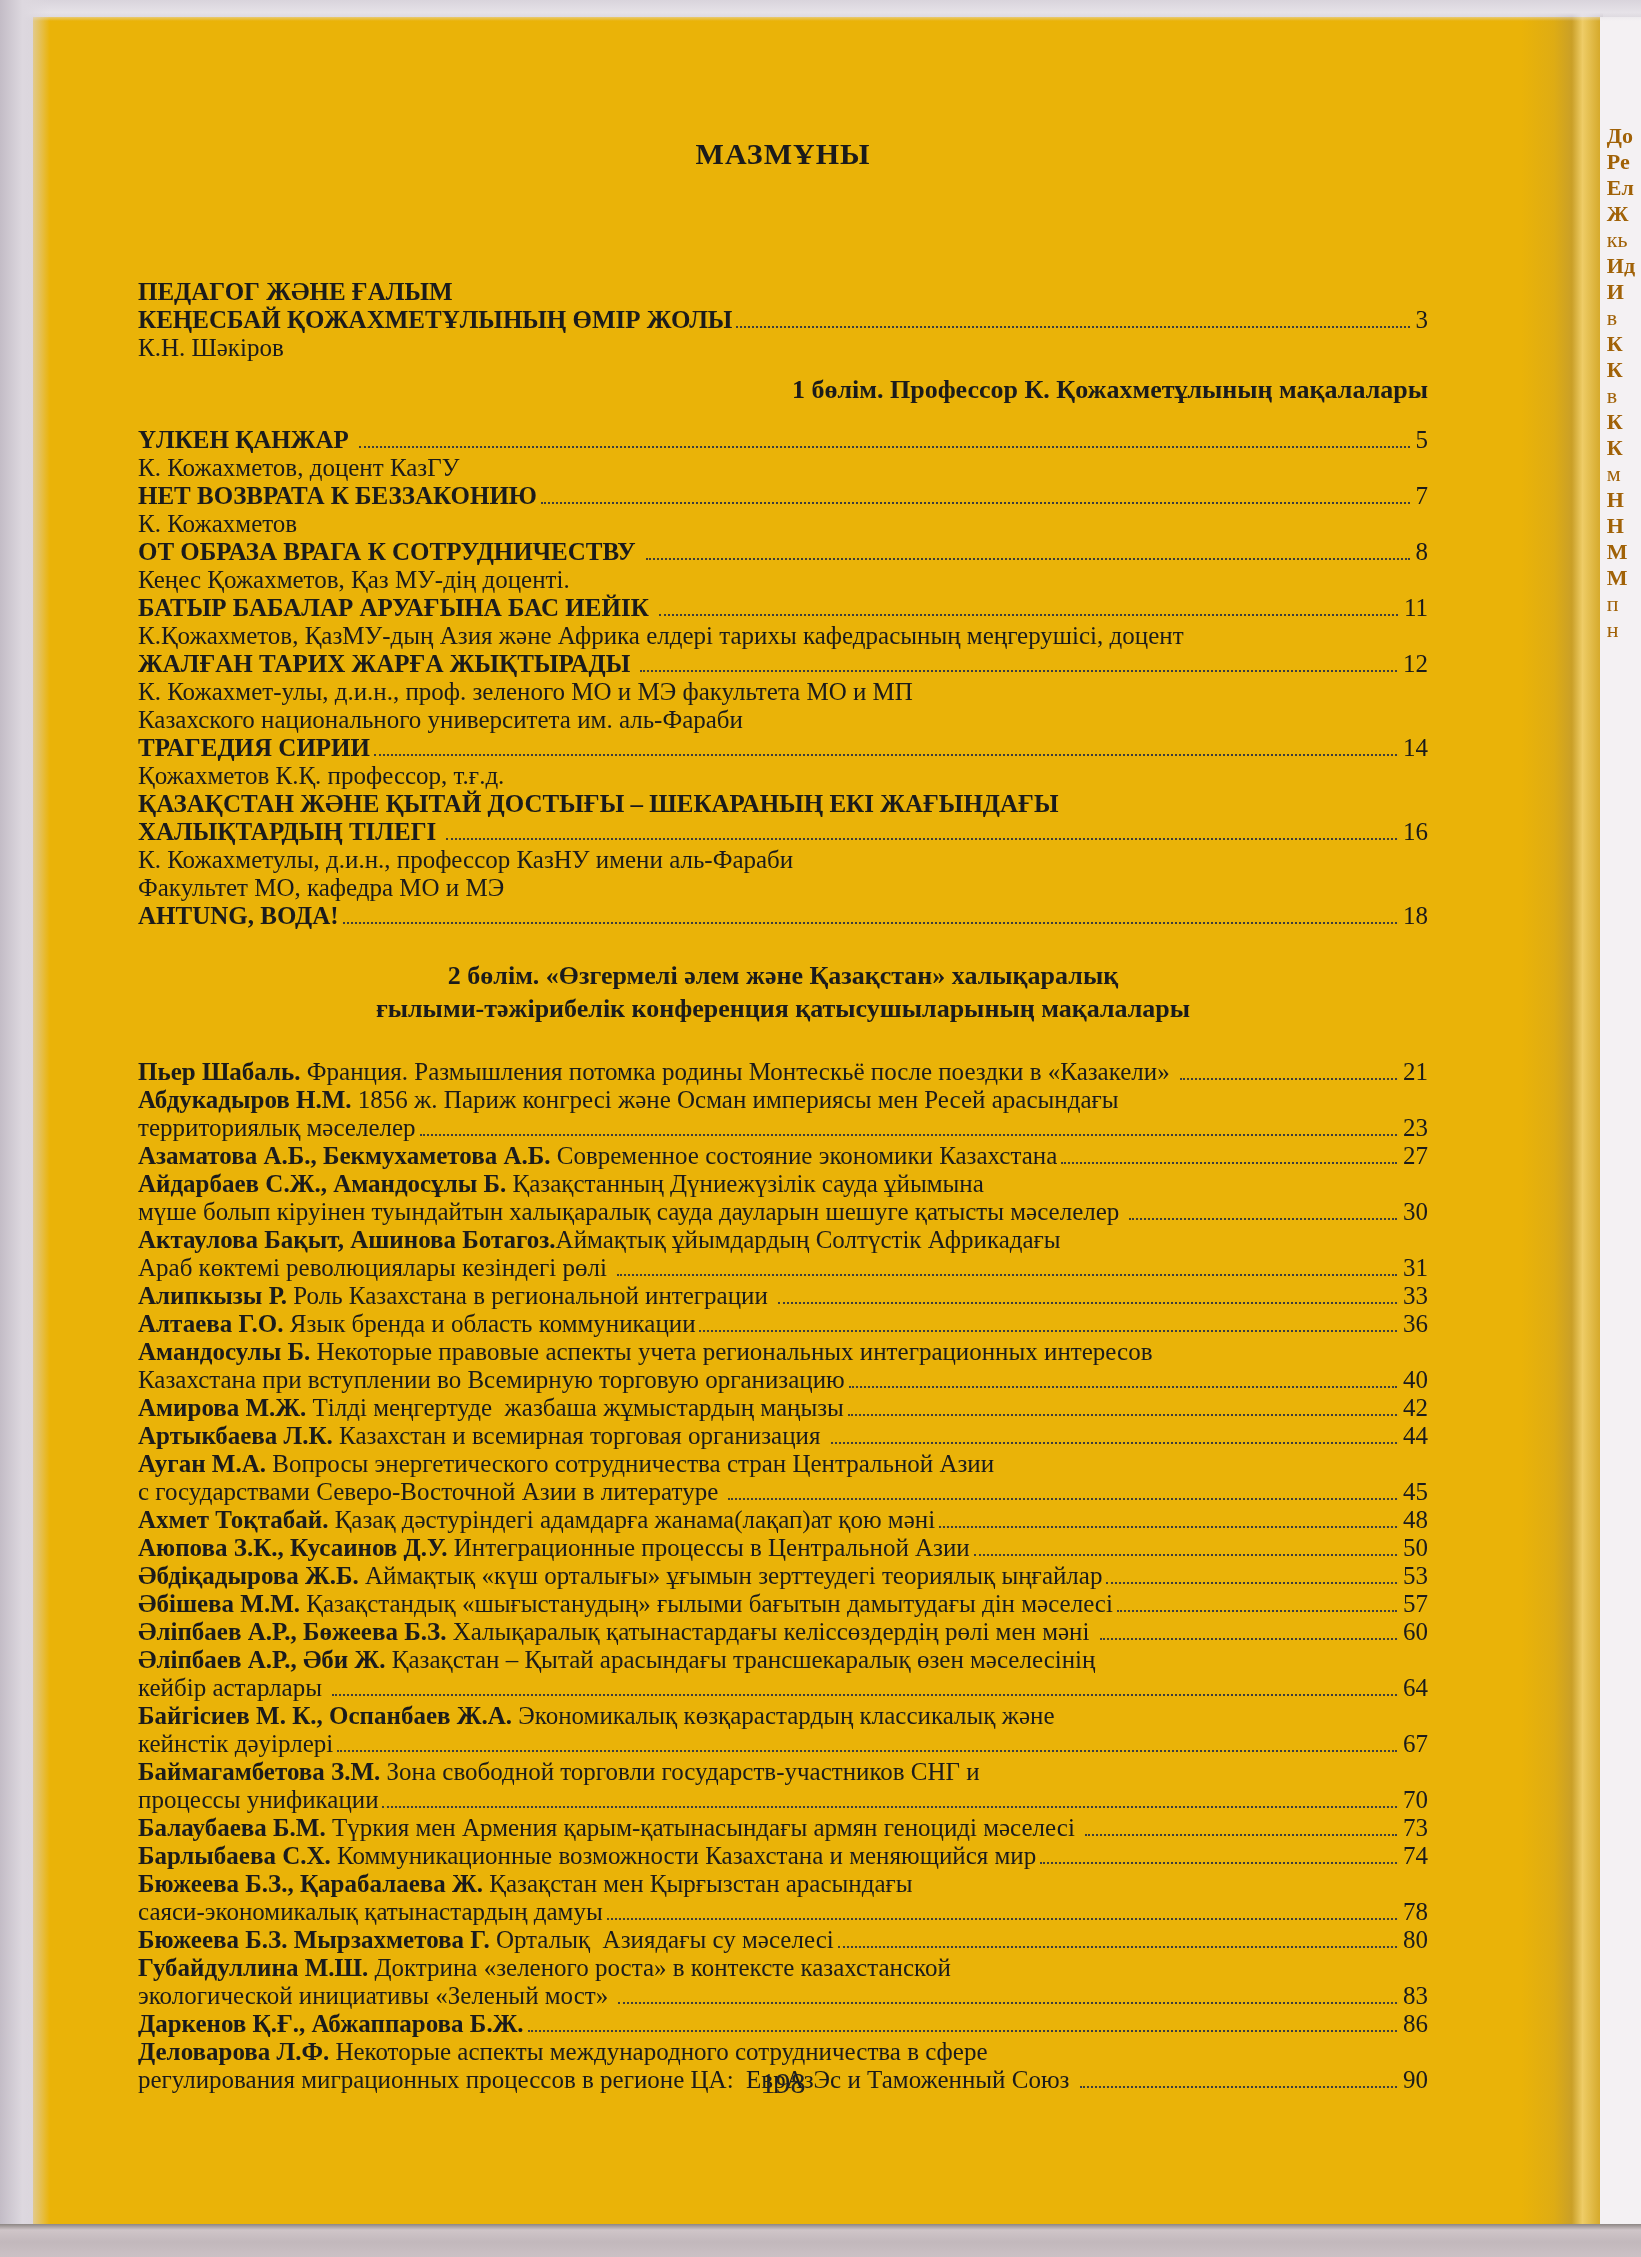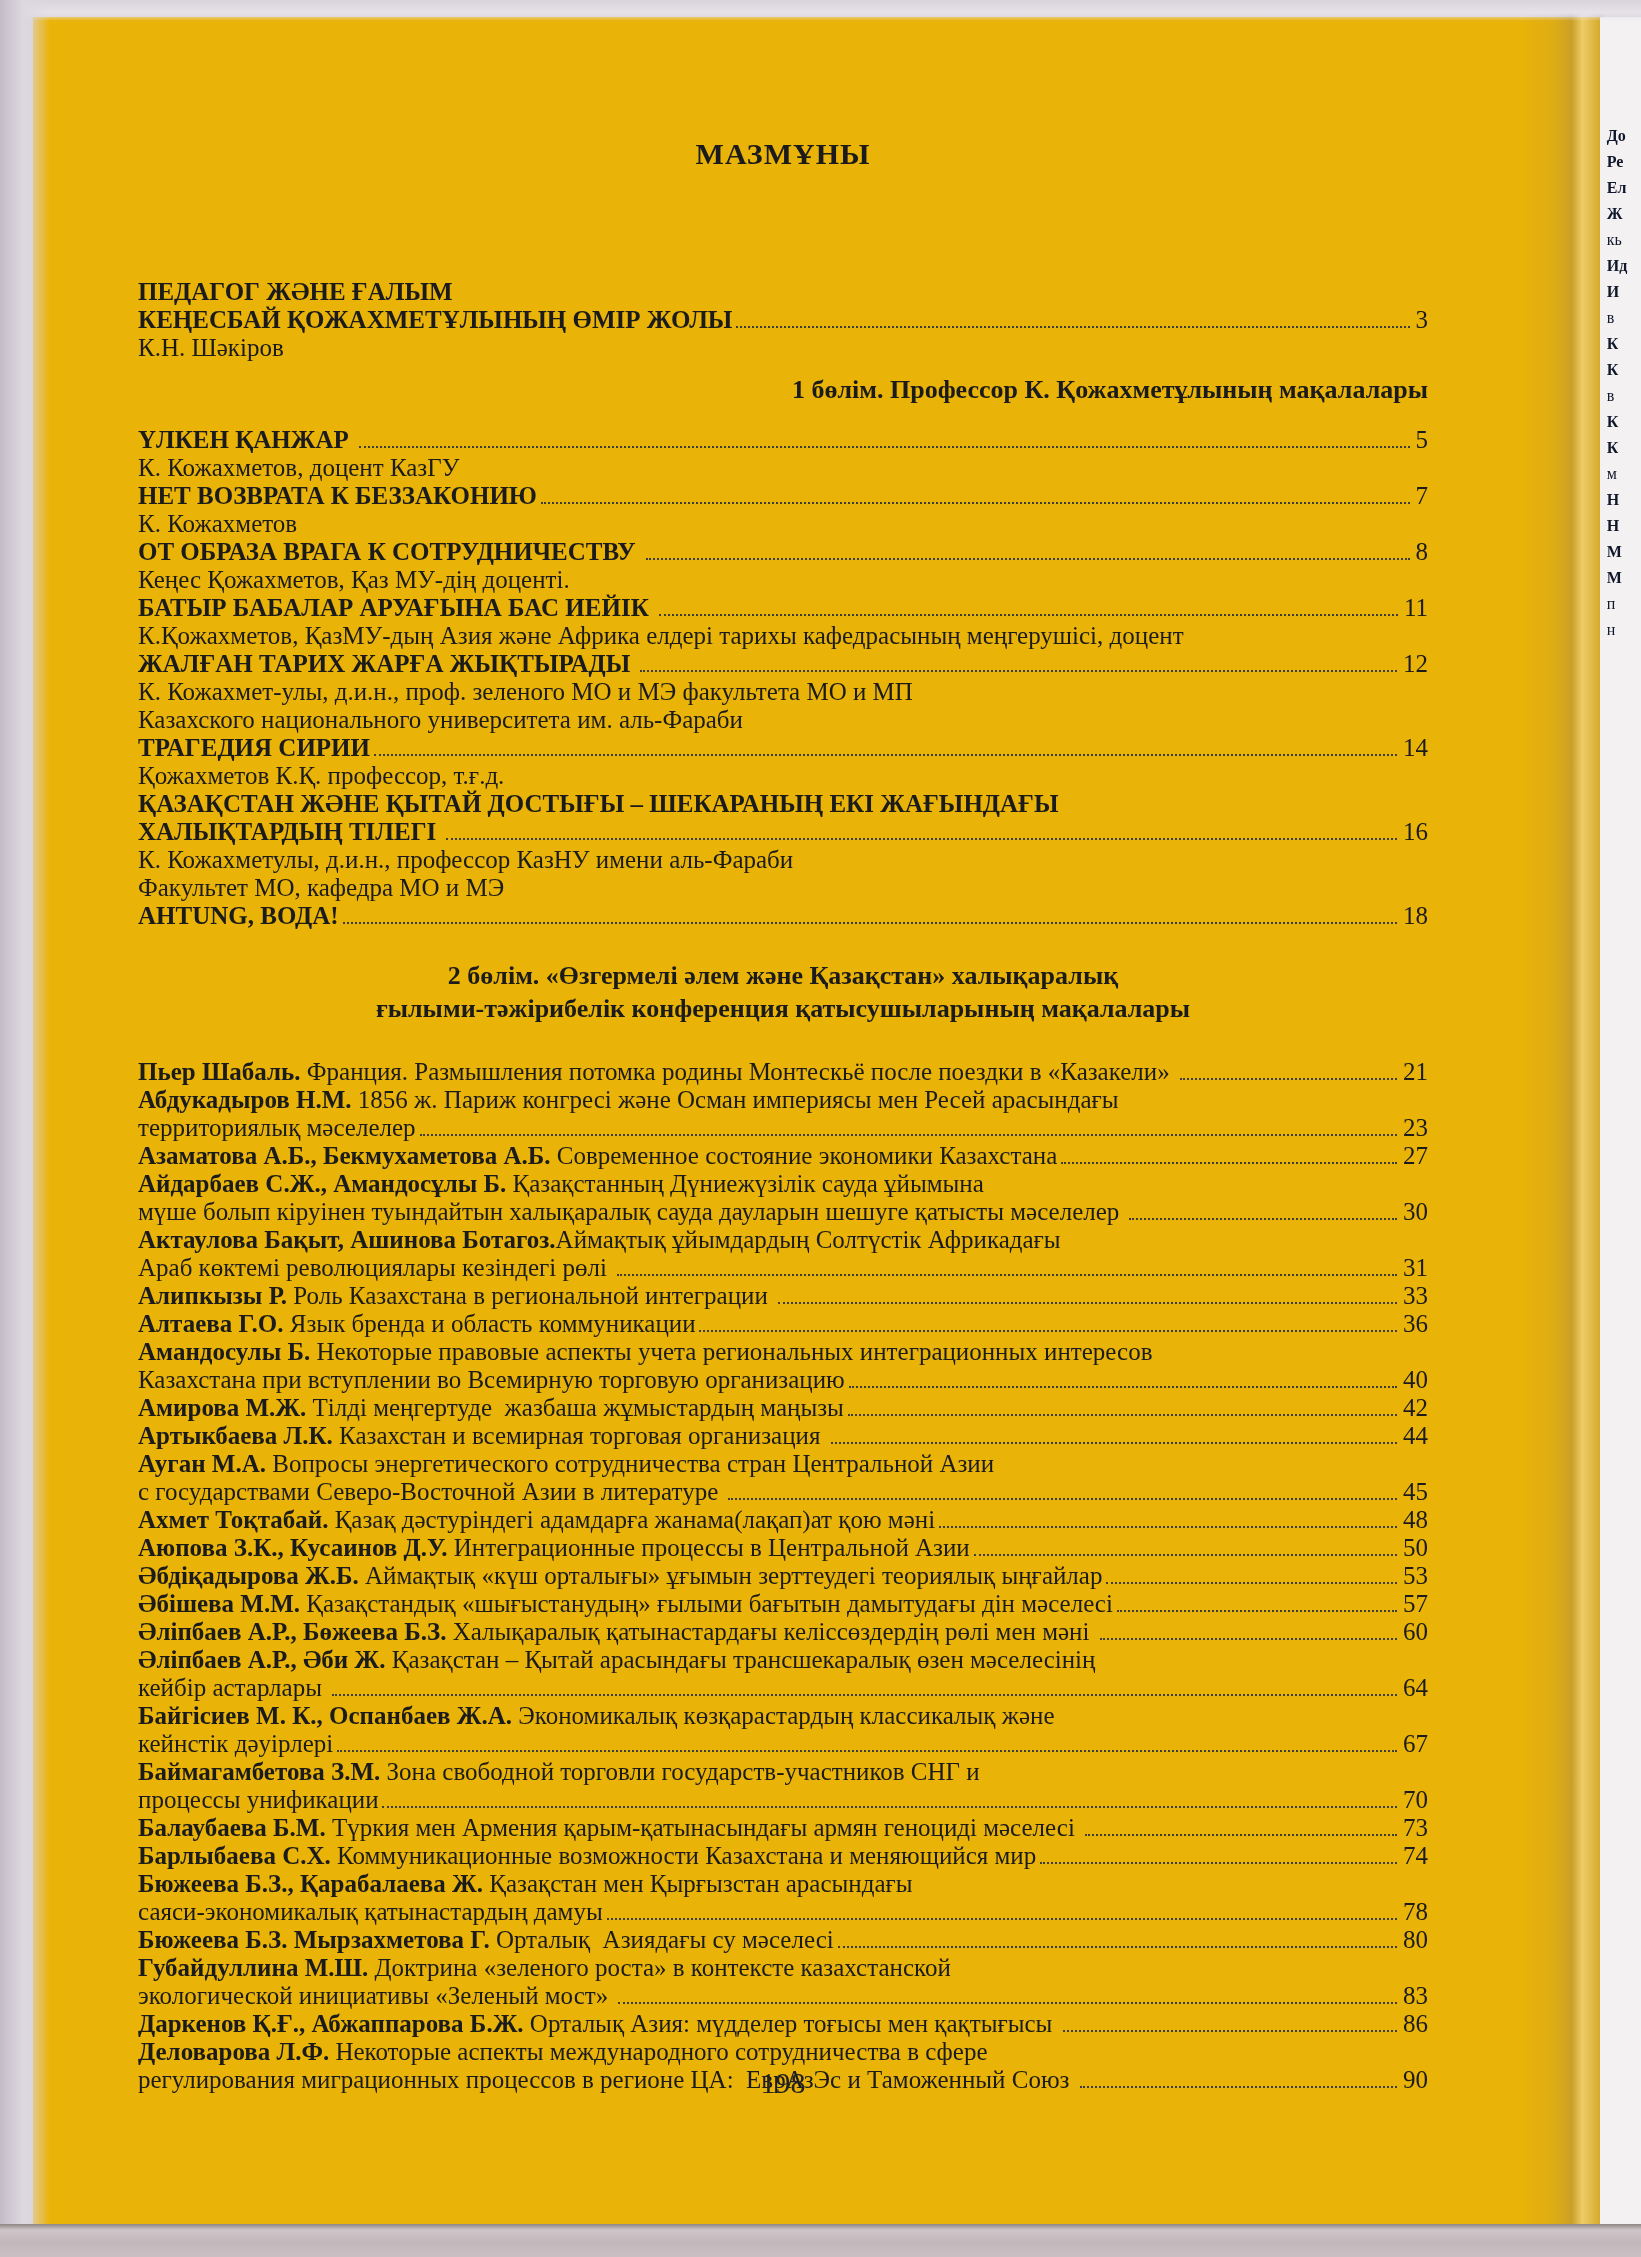--- a/index.html
+++ b/index.html
@@ -36,21 +36,21 @@
       rgba(120,110,122,0.28) 62%, rgba(245,242,244,0.4) 75%,
       rgba(120,110,122,0.22) 100%);
     z-index:4;
   }
   .next-page-strip {
     position:absolute; top:17.4px; bottom:33px; right:0; width:41px;
     background:#f4f1f3; overflow:hidden; z-index:4;
   }
   .fragments { margin-top:106px; padding-left:6.8px; }
   .frag-line {
-    font-size:16px; line-height:26px; color:#0f172a;
+    font-size:22px; line-height:26px; color:#a16207;
     white-space:nowrap;
   }
   .frag-line.b { font-weight:bold; }
   
   .toc {
     position:absolute; left:105px; top:118px; width:1290px;
     color:#1b1b1b; z-index:2;
   }
   .row {
     display:flex; align-items:baseline;
@@ -145,21 +145,21 @@
       <div class="row"><span class="r">кейнстік дәуірлері</span><span class="lead"></span><span class="pg">67</span></div>
       <div class="row"><span class="b">Баймагамбетова З.М.</span><span class="r"> Зона свободной торговли государств-участников СНГ и</span></div>
       <div class="row"><span class="r">процессы унификации</span><span class="lead"></span><span class="pg">70</span></div>
       <div class="row"><span class="b">Балаубаева Б.М.</span><span class="r"> Түркия мен Армения қарым-қатынасындағы армян геноциді мәселесі </span><span class="lead"></span><span class="pg">73</span></div>
       <div class="row"><span class="b">Барлыбаева С.Х.</span><span class="r"> Коммуникационные возможности Казахстана и меняющийся мир</span><span class="lead"></span><span class="pg">74</span></div>
       <div class="row"><span class="b">Бюжеева Б.З., Қарабалаева Ж.</span><span class="r"> Қазақстан мен Қырғызстан арасындағы</span></div>
       <div class="row"><span class="r">саяси-экономикалық қатынастардың дамуы</span><span class="lead"></span><span class="pg">78</span></div>
       <div class="row"><span class="b">Бюжеева Б.З. Мырзахметова Г.</span><span class="r"> Орталық  Азиядағы су мәселесі</span><span class="lead"></span><span class="pg">80</span></div>
       <div class="row"><span class="b">Губайдуллина М.Ш.</span><span class="r"> Доктрина «зеленого роста» в контексте казахстанской</span></div>
       <div class="row"><span class="r">экологической инициативы «Зеленый мост» </span><span class="lead"></span><span class="pg">83</span></div>
-      <div class="row"><span class="b">Даркенов Қ.Ғ., Абжаппарова Б.Ж.</span><span class="r"> Орталық Азия: мүдделер тоғысы мен қақтығысы </span><span class="lead"></span><span class="pg">86</span></div>
+      <div class="row"><span class="b">Даркенов Қ.Ғ., Абжаппарова Б.Ж.</span><span class="lead"></span><span class="pg">86</span></div>
       <div class="row"><span class="b">Деловарова Л.Ф.</span><span class="r"> Некоторые аспекты международного сотрудничества в сфере</span></div>
       <div class="row"><span class="r">регулирования миграционных процессов в регионе ЦА:  ЕврАзЭс и Таможенный Союз </span><span class="lead"></span><span class="pg">90</span></div>
     </div>
   <div class="page-num-label">198</div>
 </div>
 
 <div class="gutter-shadow"></div>
 <div class="next-page-strip">
   <div class="fragments" id="fragments-root">
       <div class="frag-line b">До</div>

